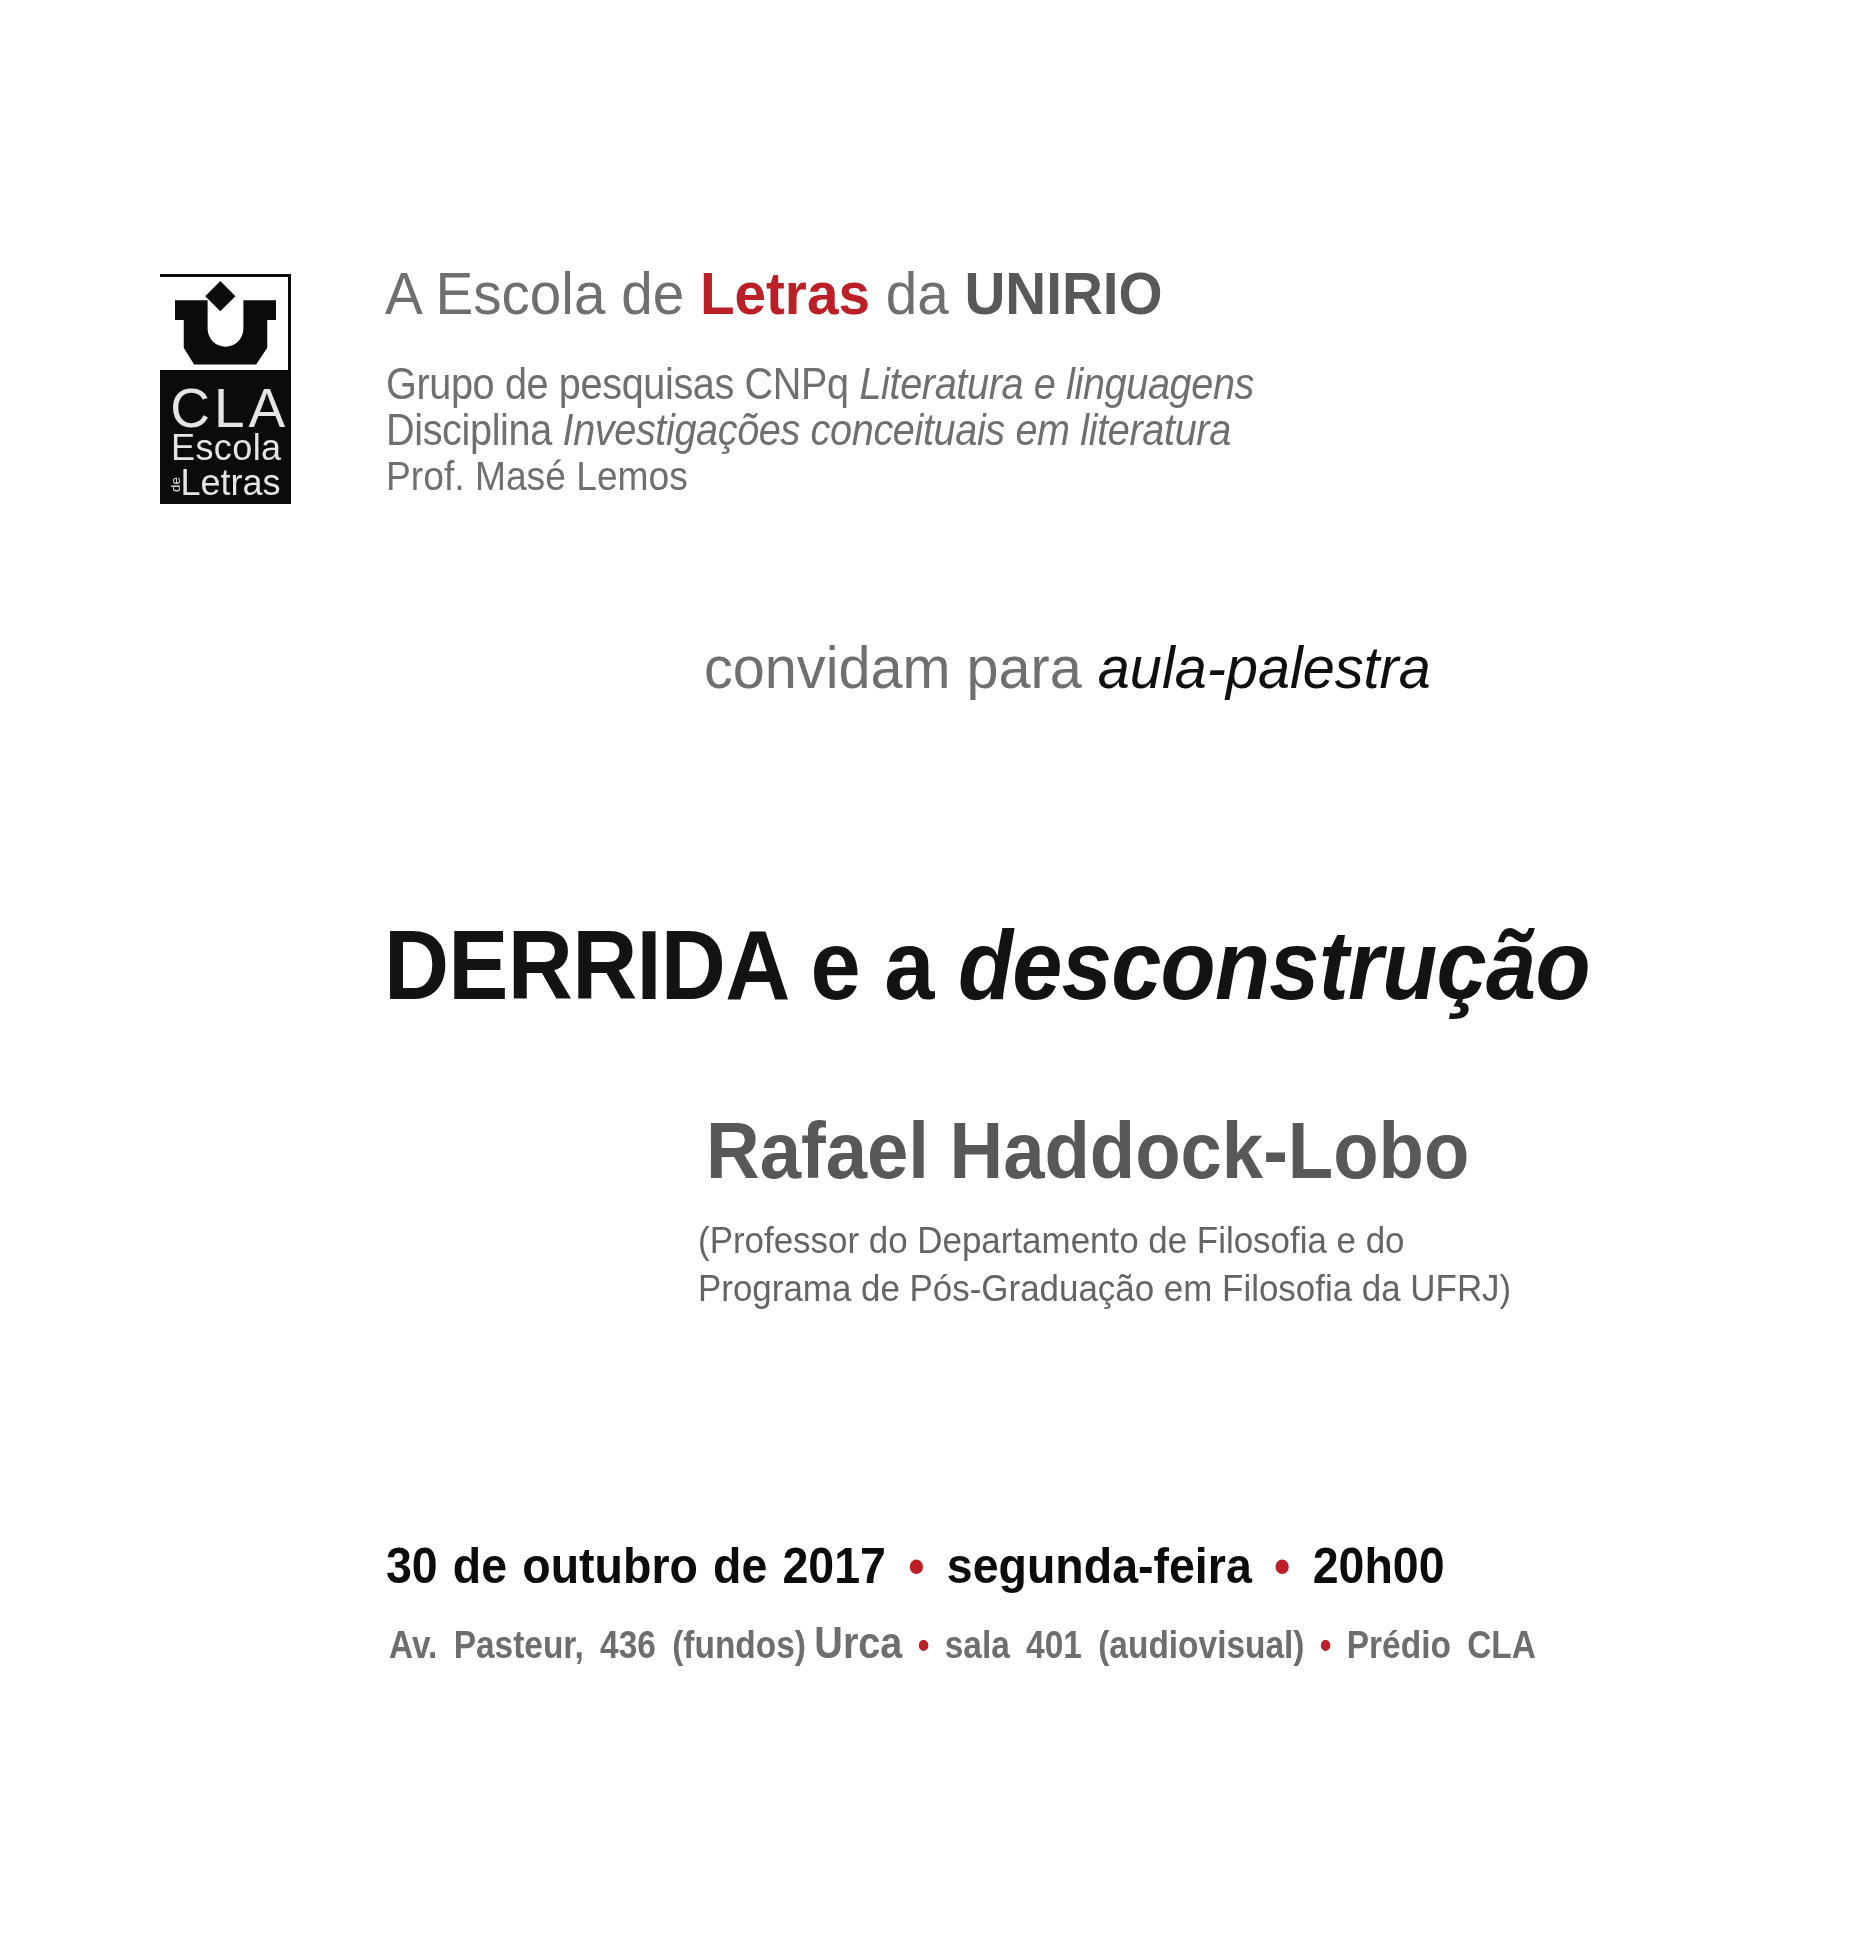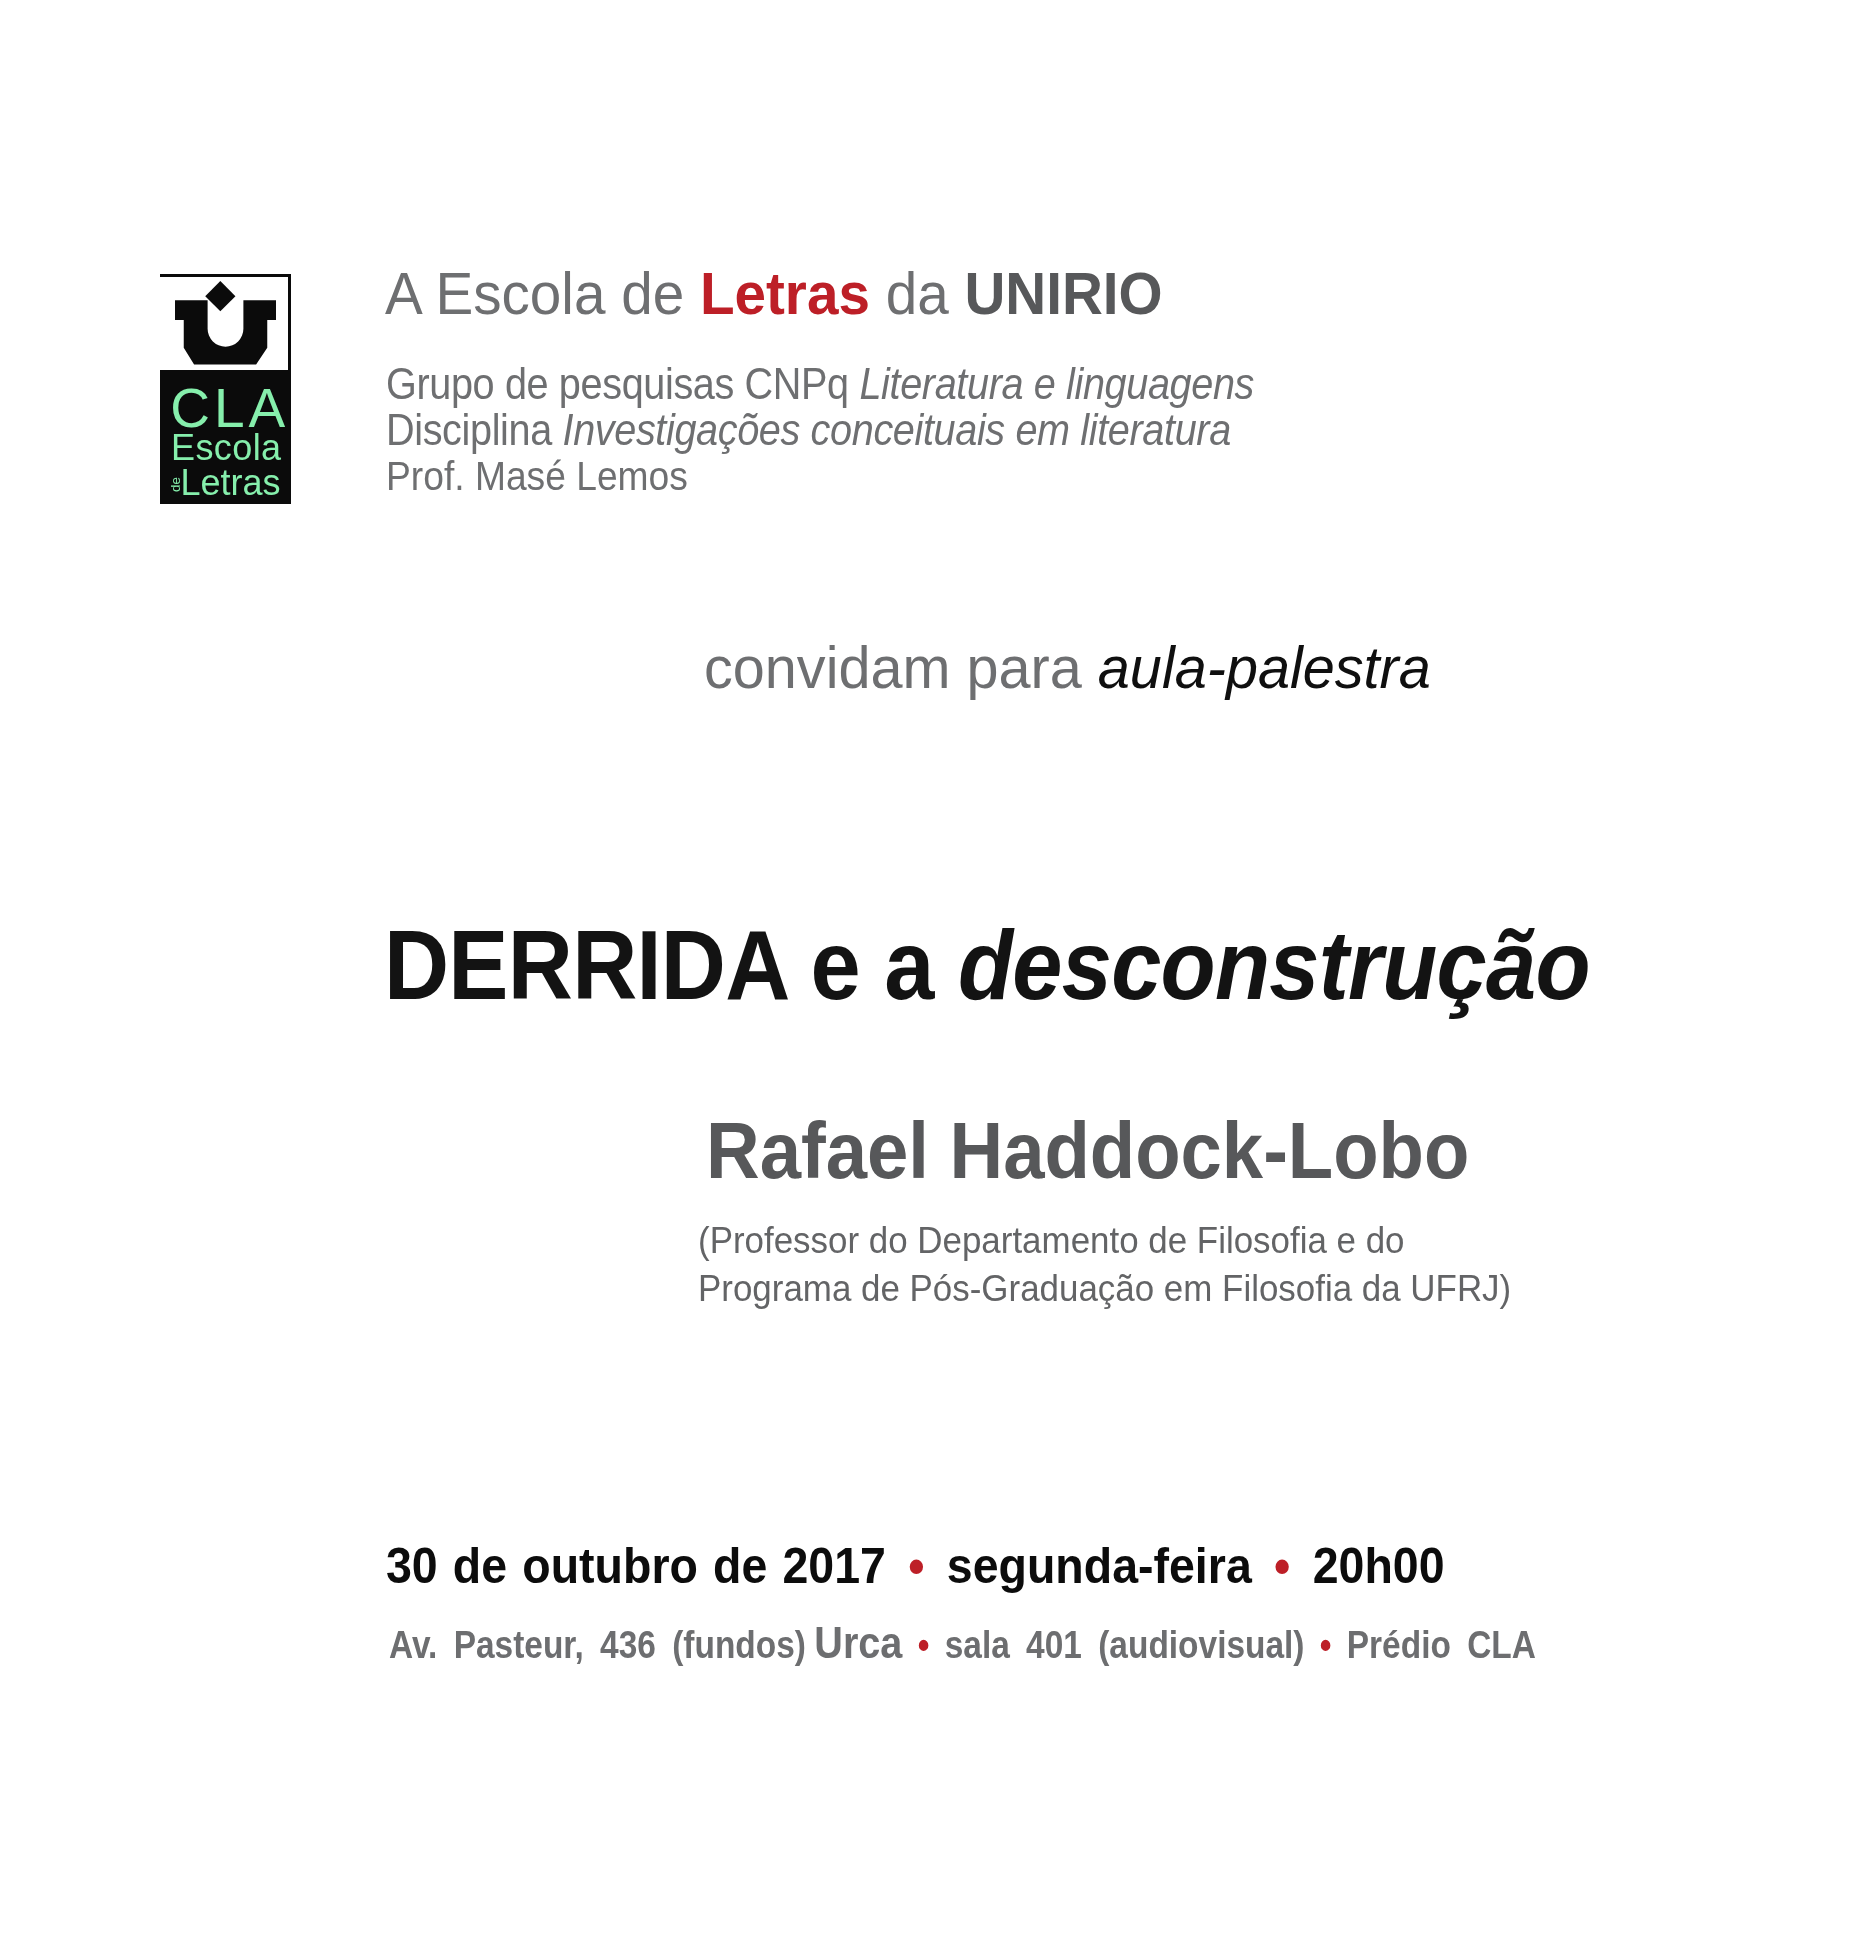--- a/index.html
+++ b/index.html
@@ -5,21 +5,21 @@
   html,body{margin:0;padding:0;background:#ffffff;}
   .page{position:relative;width:1867px;height:1960px;background:#ffffff;overflow:hidden;
         font-family:"Liberation Sans",sans-serif;color:#6e6f71;}
   .abs{position:absolute;white-space:nowrap;line-height:1;transform-origin:left top;}
 
   
   .logo{position:absolute;left:160px;top:274px;width:131px;height:230px;}
   .logo-top{position:absolute;left:0;top:0;width:131px;height:96px;background:#ffffff;
             border-top:3.2px solid #0a0a0a;border-right:3.2px solid #0a0a0a;box-sizing:border-box;}
   .logo-top svg{position:absolute;left:15px;top:3.2px;}
-  .logo-bottom{position:absolute;left:0;top:96px;width:131px;height:134px;background:#0b0b0b;color:#86efac;}
+  .logo-bottom{position:absolute;left:0;top:96px;width:131px;height:134px;background:#0b0b0b;color:#e5e5e5;}
   .logo-cla{position:absolute;left:10.3px;top:6.3px;font-size:55px;letter-spacing:4px;font-weight:400;}
   .logo-escola{position:absolute;left:11px;top:57px;font-size:36px;letter-spacing:0.4px;}
   .logo-letras{position:absolute;left:8px;top:92px;font-size:36px;}
   .logo-de{display:inline-block;font-size:13.4px;transform:rotate(-90deg);letter-spacing:0;
            vertical-align:6.3px;margin-right:-2.4px;}
 
   
   .hdr1{left:385px;top:265px;font-size:59px;transform:scaleX(.96);}
   .hdr1 .red{color:#bd1f27;font-weight:700;}
   .hdr1 .dark{color:#57585a;font-weight:700;}

